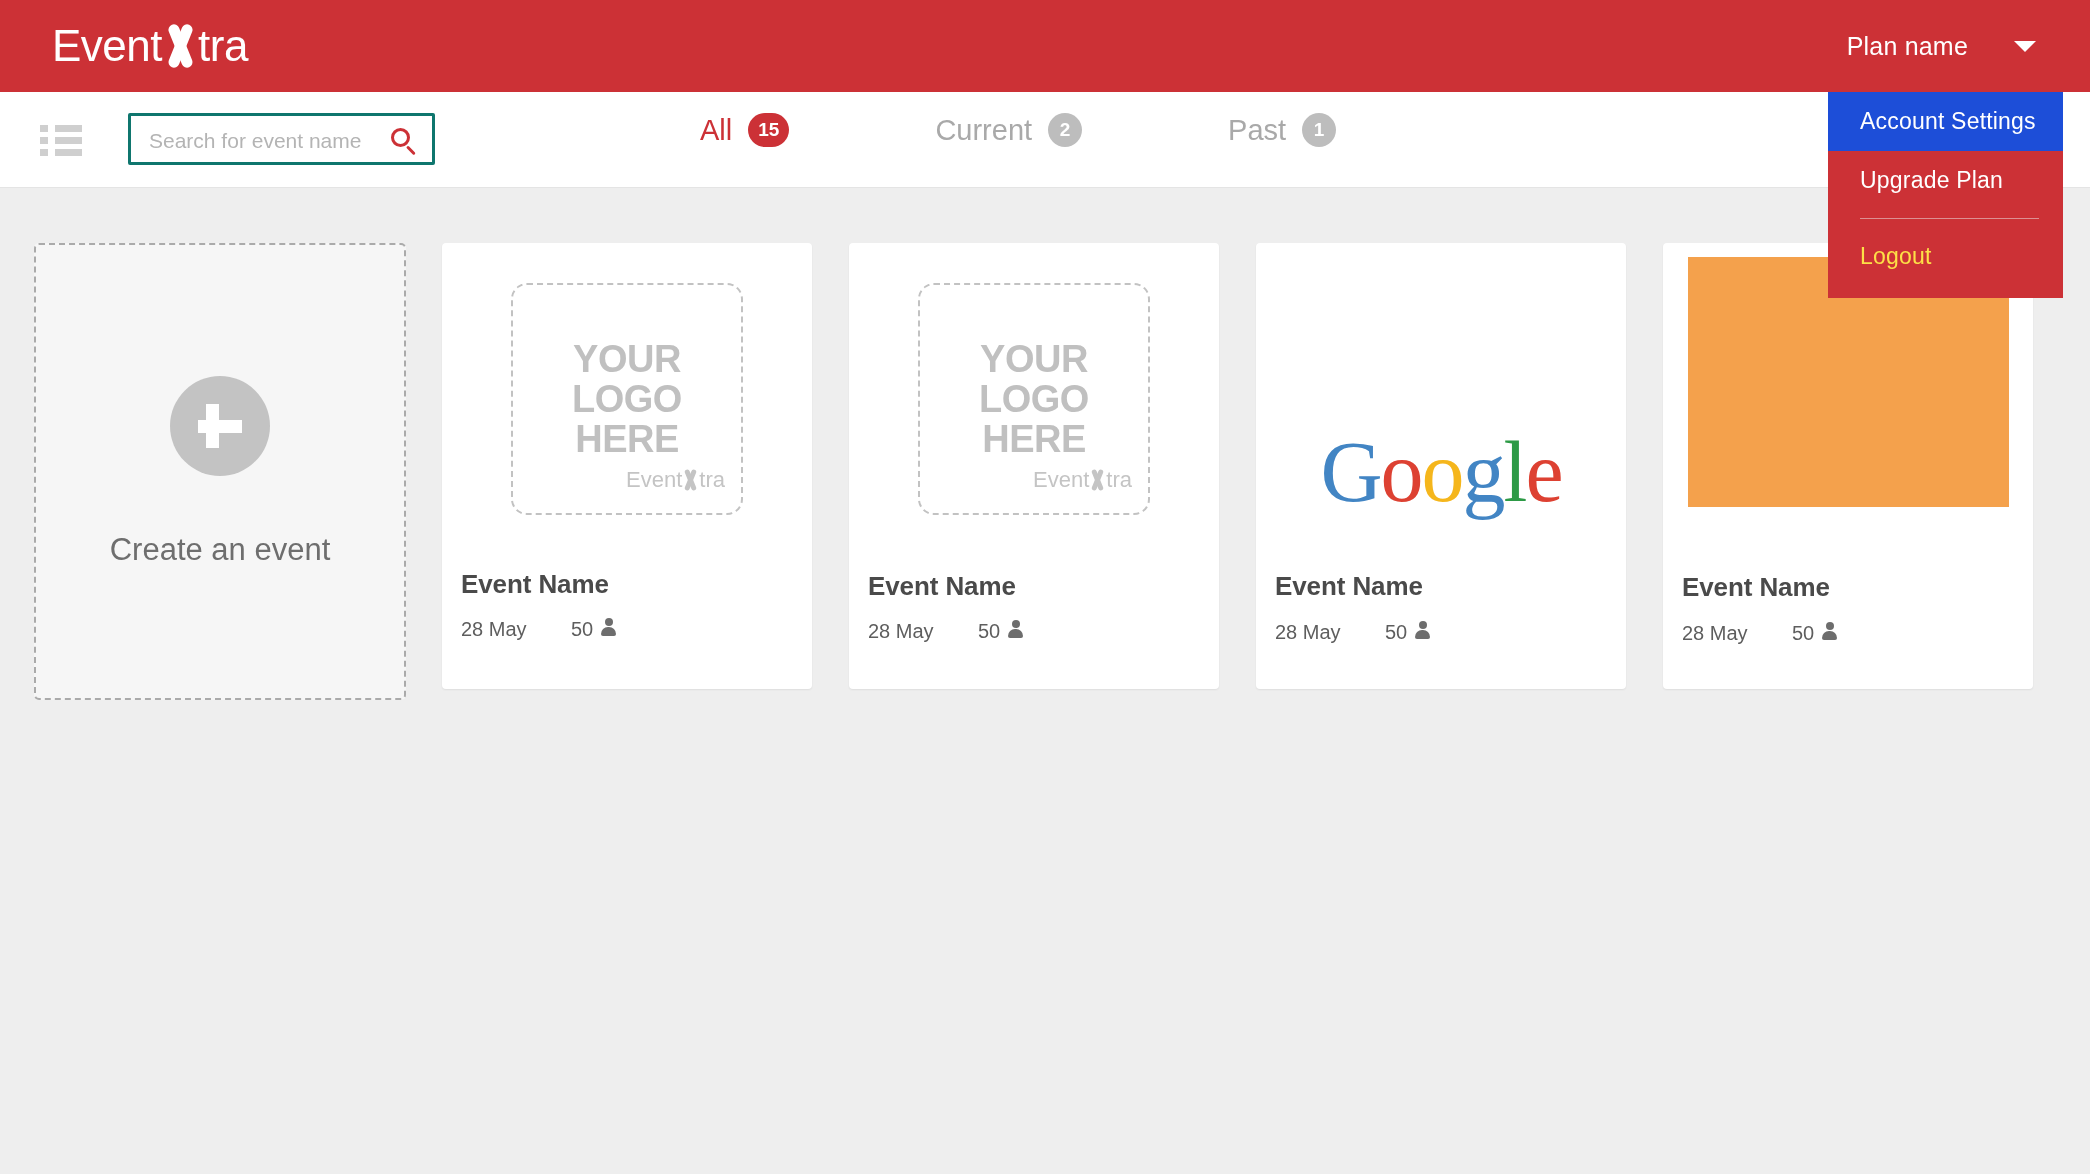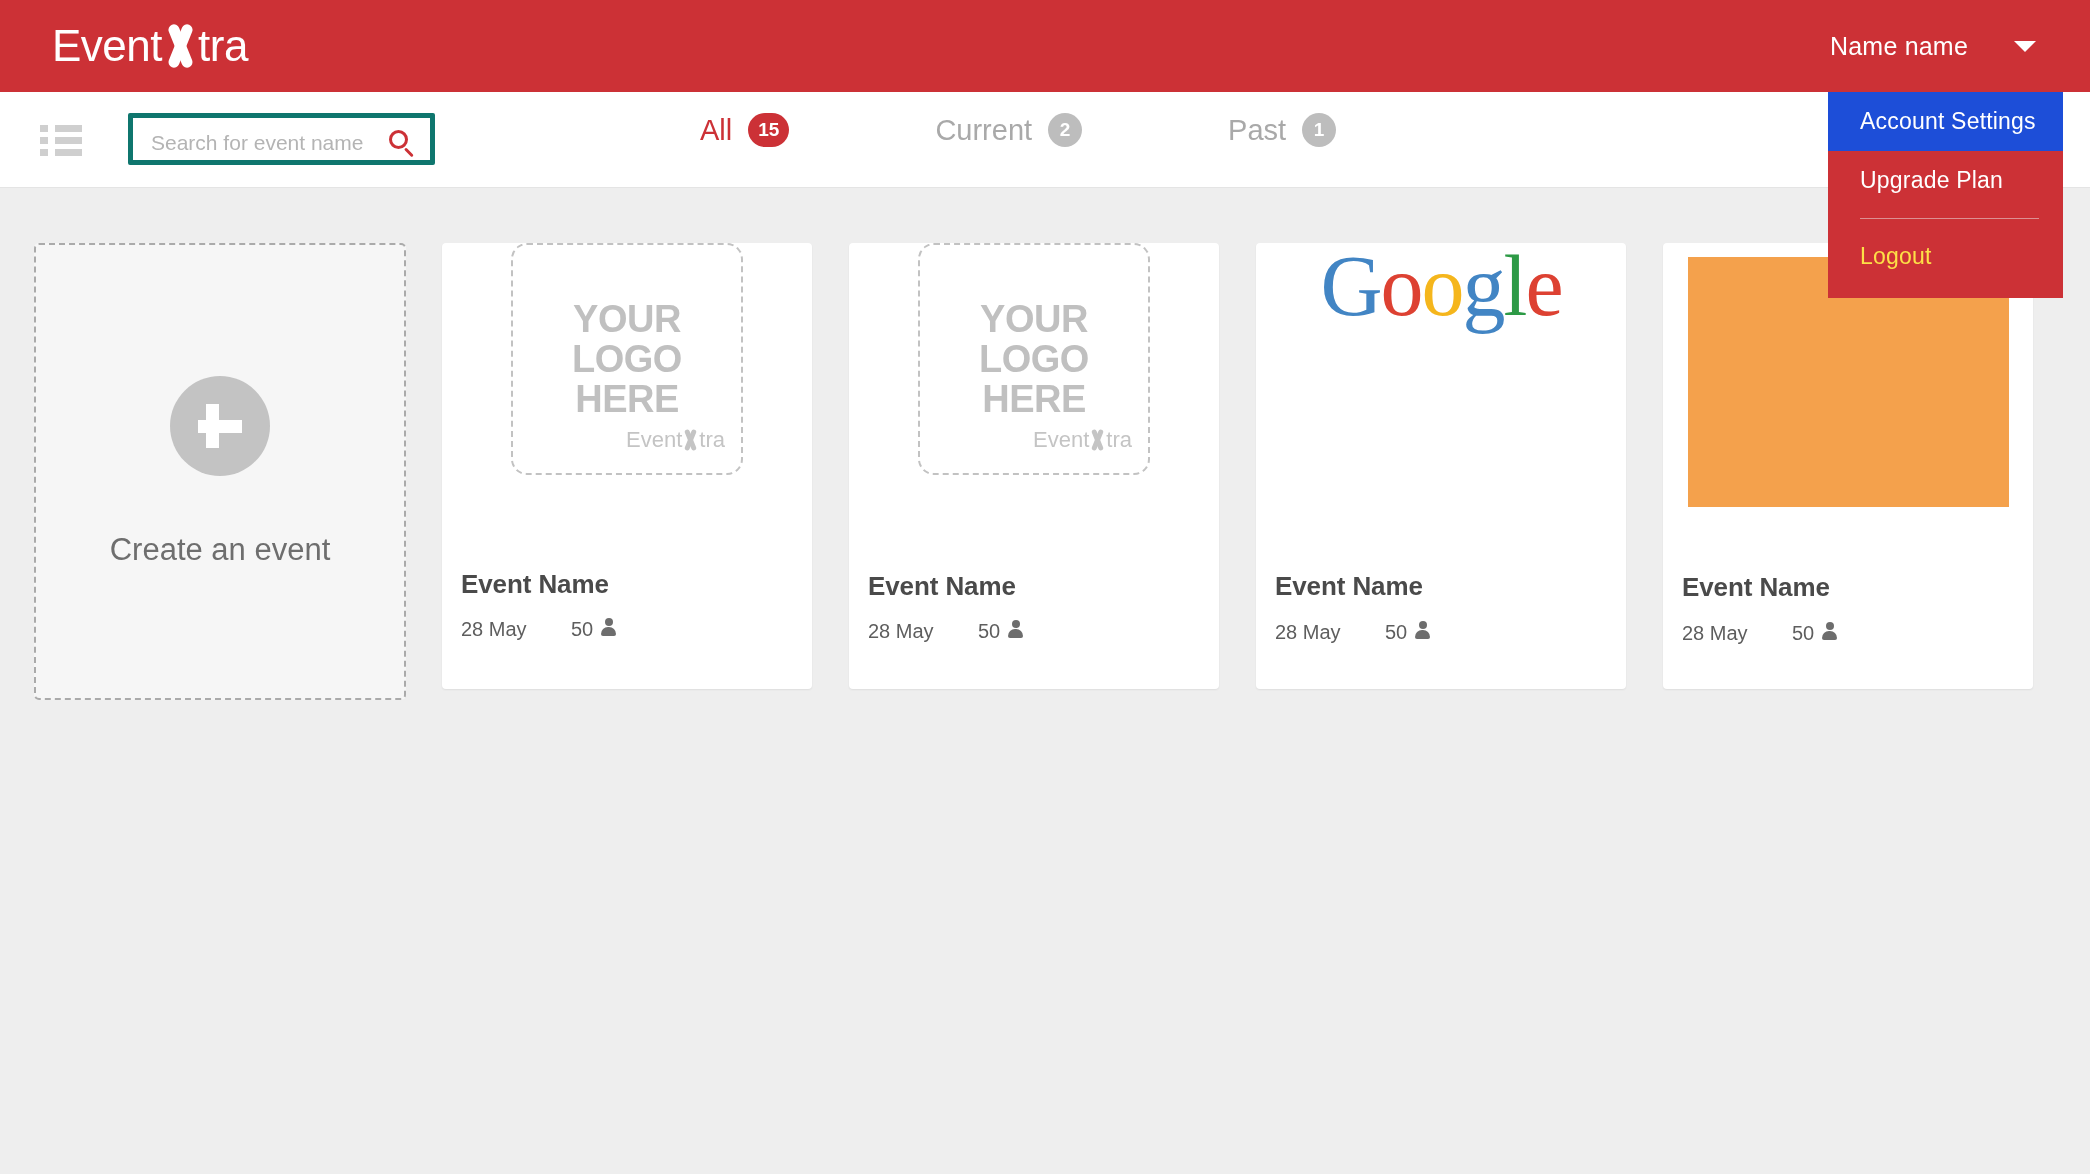--- a/index.html
+++ b/index.html
@@ -108,21 +108,21 @@
   .list-icon .row { position: absolute; left: 0; height: 7px; width: 42px; }
   .list-icon .row .dot { position: absolute; left: 0; top: 0; width: 8px; height: 7px; background: #cfcfcf; }
   .list-icon .row .bar { position: absolute; left: 15px; top: 0; width: 27px; height: 7px; background: #cfcfcf; }
   .list-icon .r1 { top: 1px; }
   .list-icon .r2 { top: 13px; }
   .list-icon .r3 { top: 25px; }
 
   .search-box {
     position: absolute; left: 128px; top: 113px;
     width: 307px; height: 52px;
-    border: 5px solid #0f766e;
+    border: 3px solid #0f766e;
     background: #ffffff;
     border-radius: 2px;
     z-index: 21;
   }
   .search-box input {
     position: absolute; left: 18px; top: 0;
     width: 230px; height: 50px;
     border: none; outline: none;
     font-family: "Liberation Sans", sans-serif;
     font-size: 21px;
@@ -209,21 +209,21 @@
   .card {
     position: absolute;
     background: #ffffff;
     border-radius: 4px;
     box-shadow: 0 1px 2px rgba(0,0,0,0.07);
     cursor: pointer;
     overflow: hidden;
   }
   .card .media {
     position: absolute; left: 0; top: 0; right: 0;
-    display: flex; align-items: flex-start; justify-content: center;
+    display: flex; align-items: flex-end; justify-content: center;
   }
   .card .meta-name {
     position: absolute; left: 19px;
     font-size: 26px; font-weight: 700; color: #4a4a4a;
     letter-spacing: -0.1px;
   }
   .card .meta-row {
     position: absolute; left: 19px;
     display: flex; align-items: center;
     font-size: 20px; color: #5e5e5e;
@@ -303,21 +303,21 @@
   <div class="logo">
     <span>Event</span>
     <span class="x-mark">
         <i></i>
         <i></i>
       </span>
     <span>tra</span>
   </div>
 
   <div class="user-menu-trigger">
-    <span class="uname">Name name</span>
+    <span class="uname">Plan name</span>
     <span class="caret"></span>
   </div>
 </div>
 
 <div class="dropdown">
   <div class="dd-item active">
     <span>Account Settings</span>
   </div>
   <div class="dd-item">
     <span>Upgrade Plan</span>

